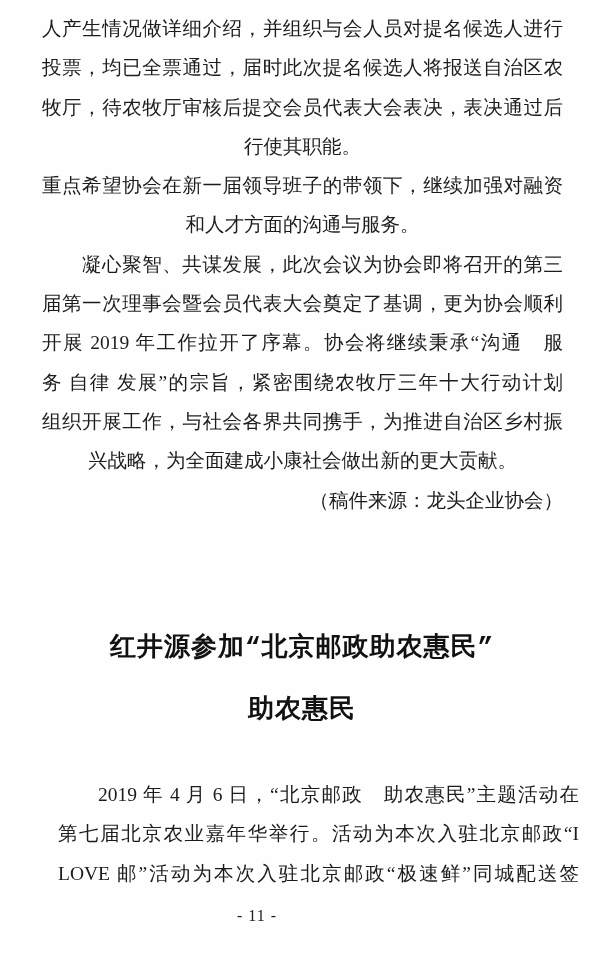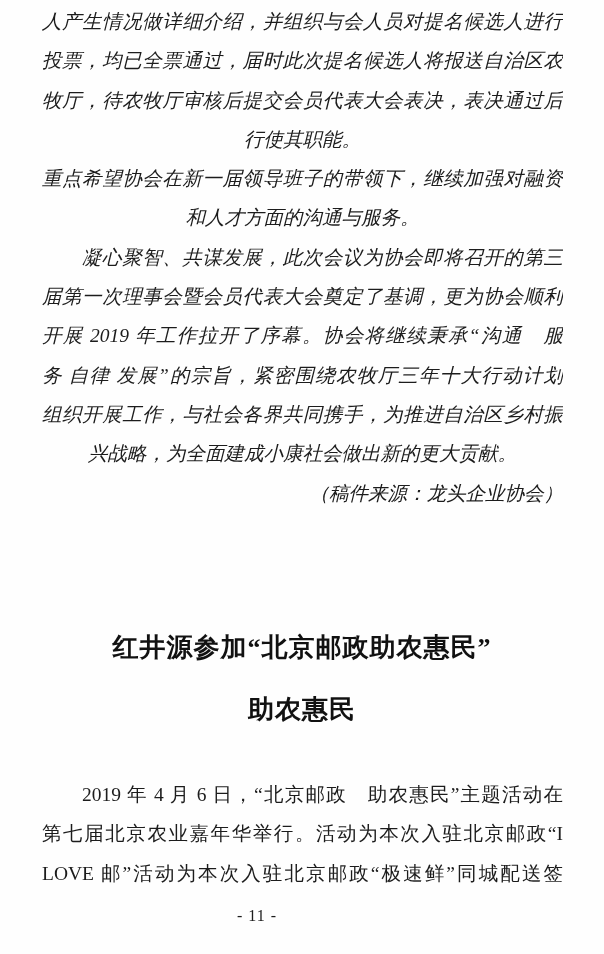--- a/index.html
+++ b/index.html
@@ -14,22 +14,22 @@
     background: #fefefe;
     font-family: "Liberation Serif", "DejaVu Serif", serif;
     color: #1c1c1c;
     overflow: hidden;
   }
   .body-block {
     position: absolute;
     left: 42px;
     width: 521px;
   }
-  #article1-body { top: 2px; font-style: italic; }
-  #article2-body { top: 775px; }
+  #article1-body { top: 9px; }
+  #article2-body { top: 775px; margin-left: 16px; }
   .line {
     font-size: 19.5px;
     line-height: 39.3px;
     height: 39.3px;
     overflow: hidden;
     text-align: center;
     color: #1c1c1c;
   }
   .line.justify {
     text-align: justify;
@@ -47,20 +47,21 @@
     position: absolute;
     top: 617px;
     left: 0;
     width: 604px;
     text-align: center;
     font-weight: bold;
     font-size: 26px;
     line-height: 62px;
     letter-spacing: 1px;
     color: #111111;
+    font-family: Liberation Mono, monospace;
   }
   .page-footer {
     position: absolute;
     top: 906px;
     left: 0;
     width: 514px;
     text-align: center;
     font-size: 16px;
     line-height: 20px;
     letter-spacing: 1px;

